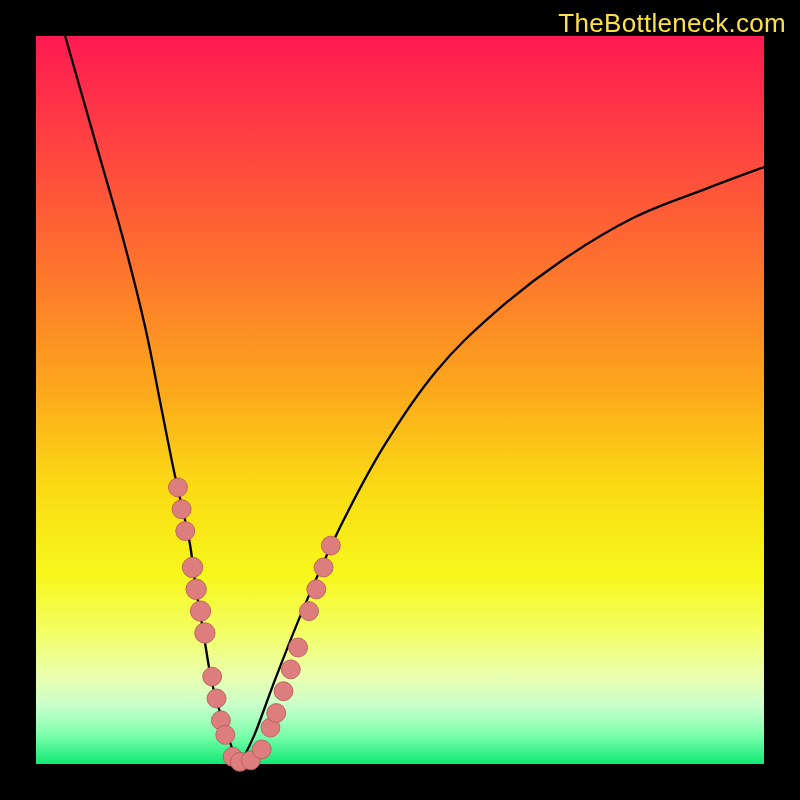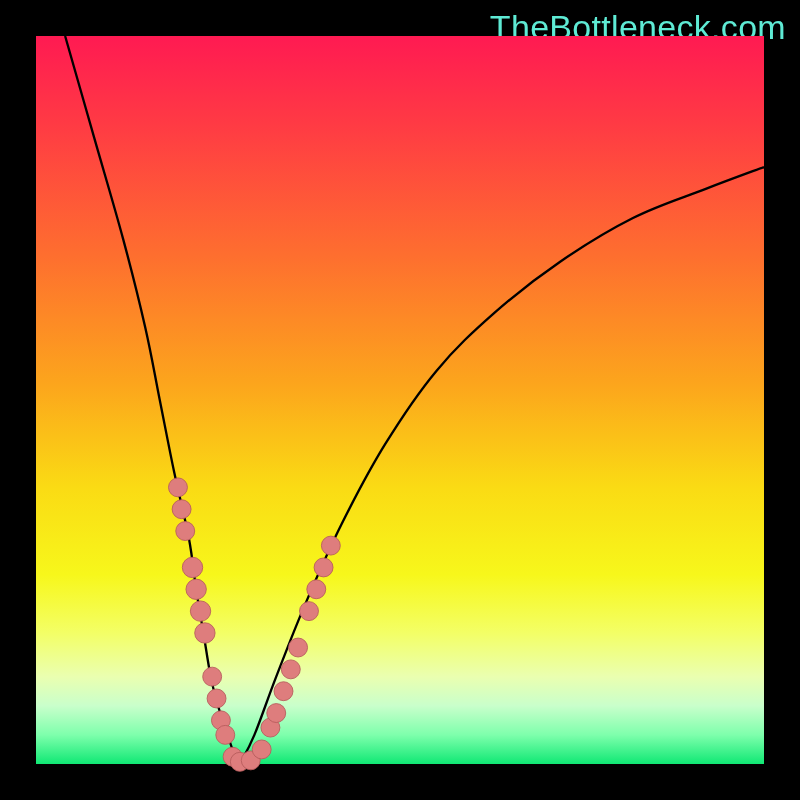--- a/index.html
+++ b/index.html
@@ -24,23 +24,23 @@
     left: 36px;
     top: 36px;
     width: 728px;
     height: 728px;
     
   }
   .watermark {
     position: absolute;
     top: 8px;
     right: 14px;
-    font-size: 34px;
+    font-size: 26px;
     font-weight: 400;
-    color: #5eead4;
+    color: #fde047;
     letter-spacing: 0.3px;
     user-select: none;
   }
   svg.curves {
     position: absolute;
     left: 0;
     top: 0;
     width: 728px;
     height: 728px;
     overflow: visible;

